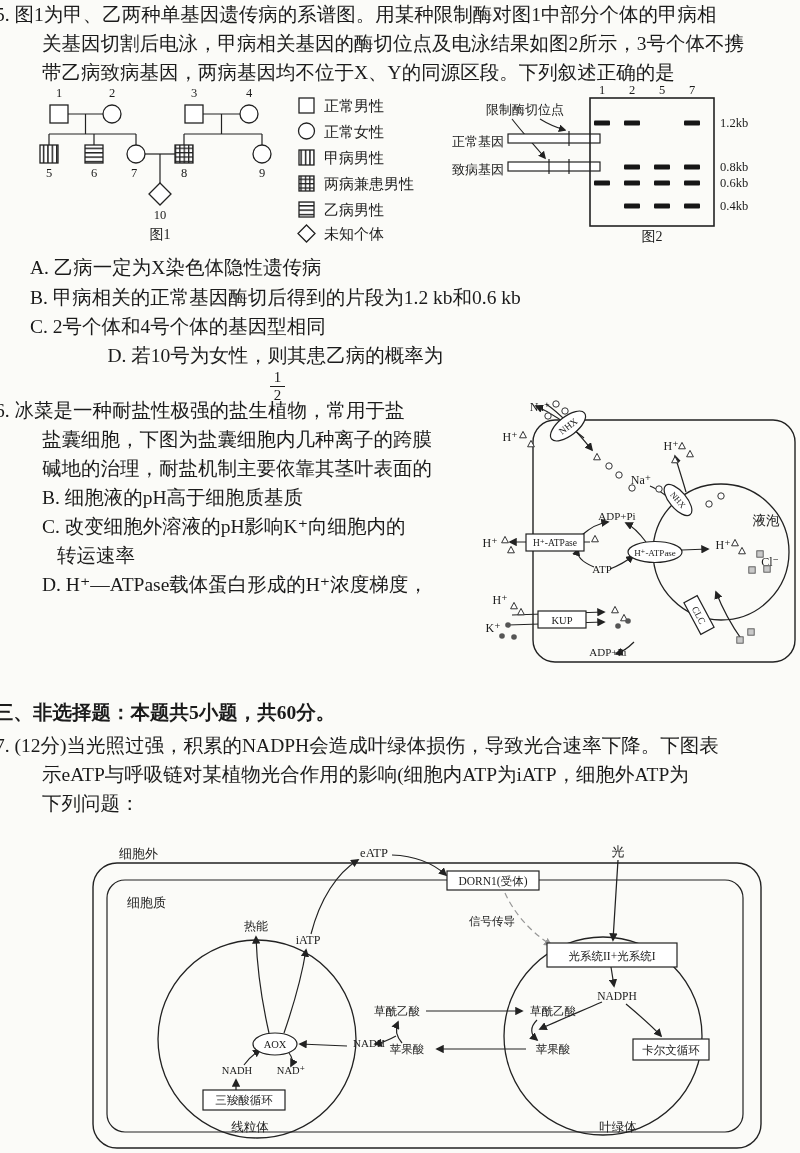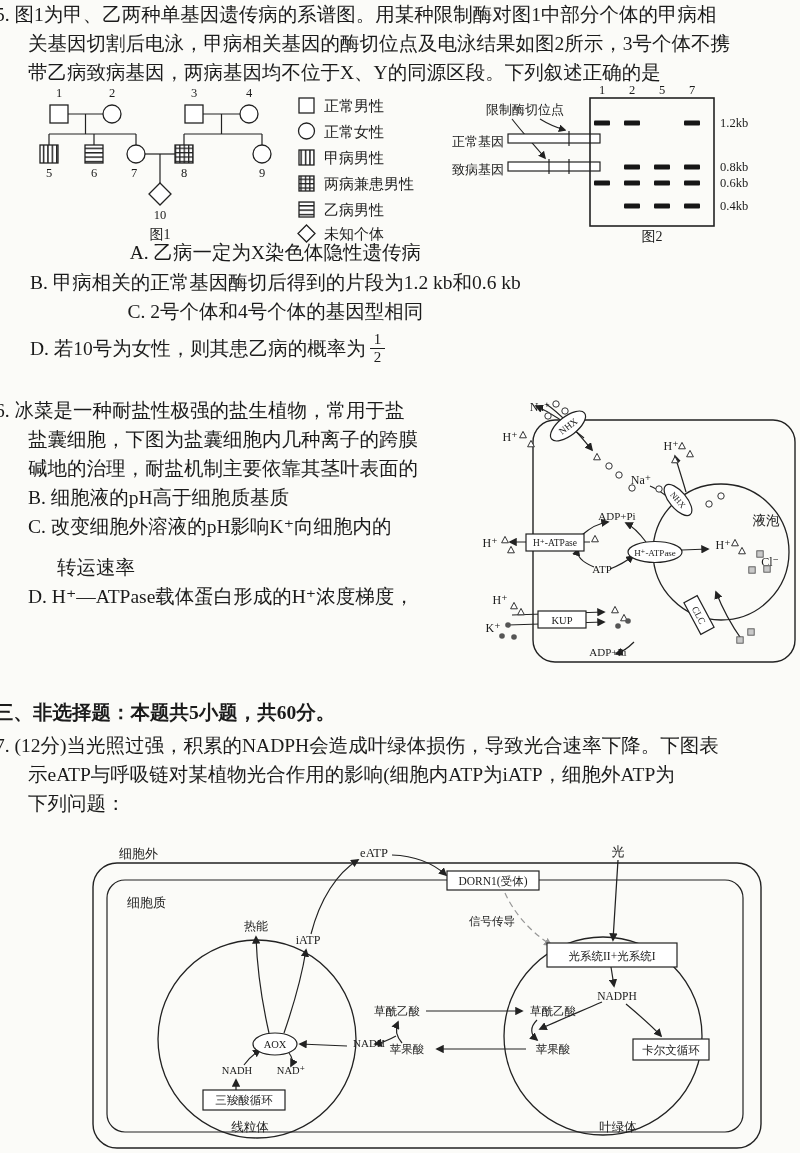--- a/index.html
+++ b/index.html
@@ -1,28 +1,28 @@
 <!DOCTYPE html>
 <html><head>
 <meta charset="utf-8">
 <style>
   html,body{margin:0;padding:0;}
   body{width:800px;height:1153px;background:#fbfbf8;overflow:hidden;}
   .page{position:relative;width:800px;height:1153px;font-family:"Liberation Serif","DejaVu Serif",serif;color:#1b1b1b;font-size:19.5px;}
   .tline{line-height:28.8px;white-space:nowrap;}
   .ind0{margin-left:-5px;}
-  .ind1{margin-left:28px;}
-  .ind2{margin-left:57px;margin-top:12px;}
+  .ind1{margin-left:42px;}
+  .ind2{margin-left:57px;}
   .q5{position:absolute;top:1px;left:0;width:800px;}
   .pedigree-svg{position:absolute;left:34px;top:86px;}
   .legend-svg{position:absolute;left:296px;top:95px;}
   .gel-svg{position:absolute;left:450px;top:84px;}
-  .q5opts{position:absolute;top:238px;left:30px;text-align:center;}
+  .q5opts{position:absolute;top:253px;left:30px;}
   .q5opts .tline{line-height:29.5px;}
-  .optD{display:flex;align-items:center;height:44px;white-space:nowrap;}
+  .optD{display:flex;align-items:center;height:44px;white-space:nowrap;flex-direction:column;}
   .frac{display:inline-flex;flex-direction:column;align-items:center;margin-left:4px;font-size:15px;line-height:1.15;}
   .frac .fnum{border-bottom:1.4px solid #1b1b1b;padding:0 4px;}
   .q6{position:absolute;top:396px;left:0;width:478px;}
   .q6 .tline{line-height:29px;}
   .q6svg{position:absolute;left:478px;top:392px;}
   .section-head{position:absolute;top:699px;left:-6px;font-weight:700;white-space:nowrap;}
   .q7{position:absolute;top:731px;left:0;width:800px;}
   .q7 .tline{line-height:29px;}
   .q7svg{position:absolute;left:85px;top:843px;}
   svg text{font-family:"Liberation Serif","DejaVu Serif",serif;fill:#1b1b1b;}

